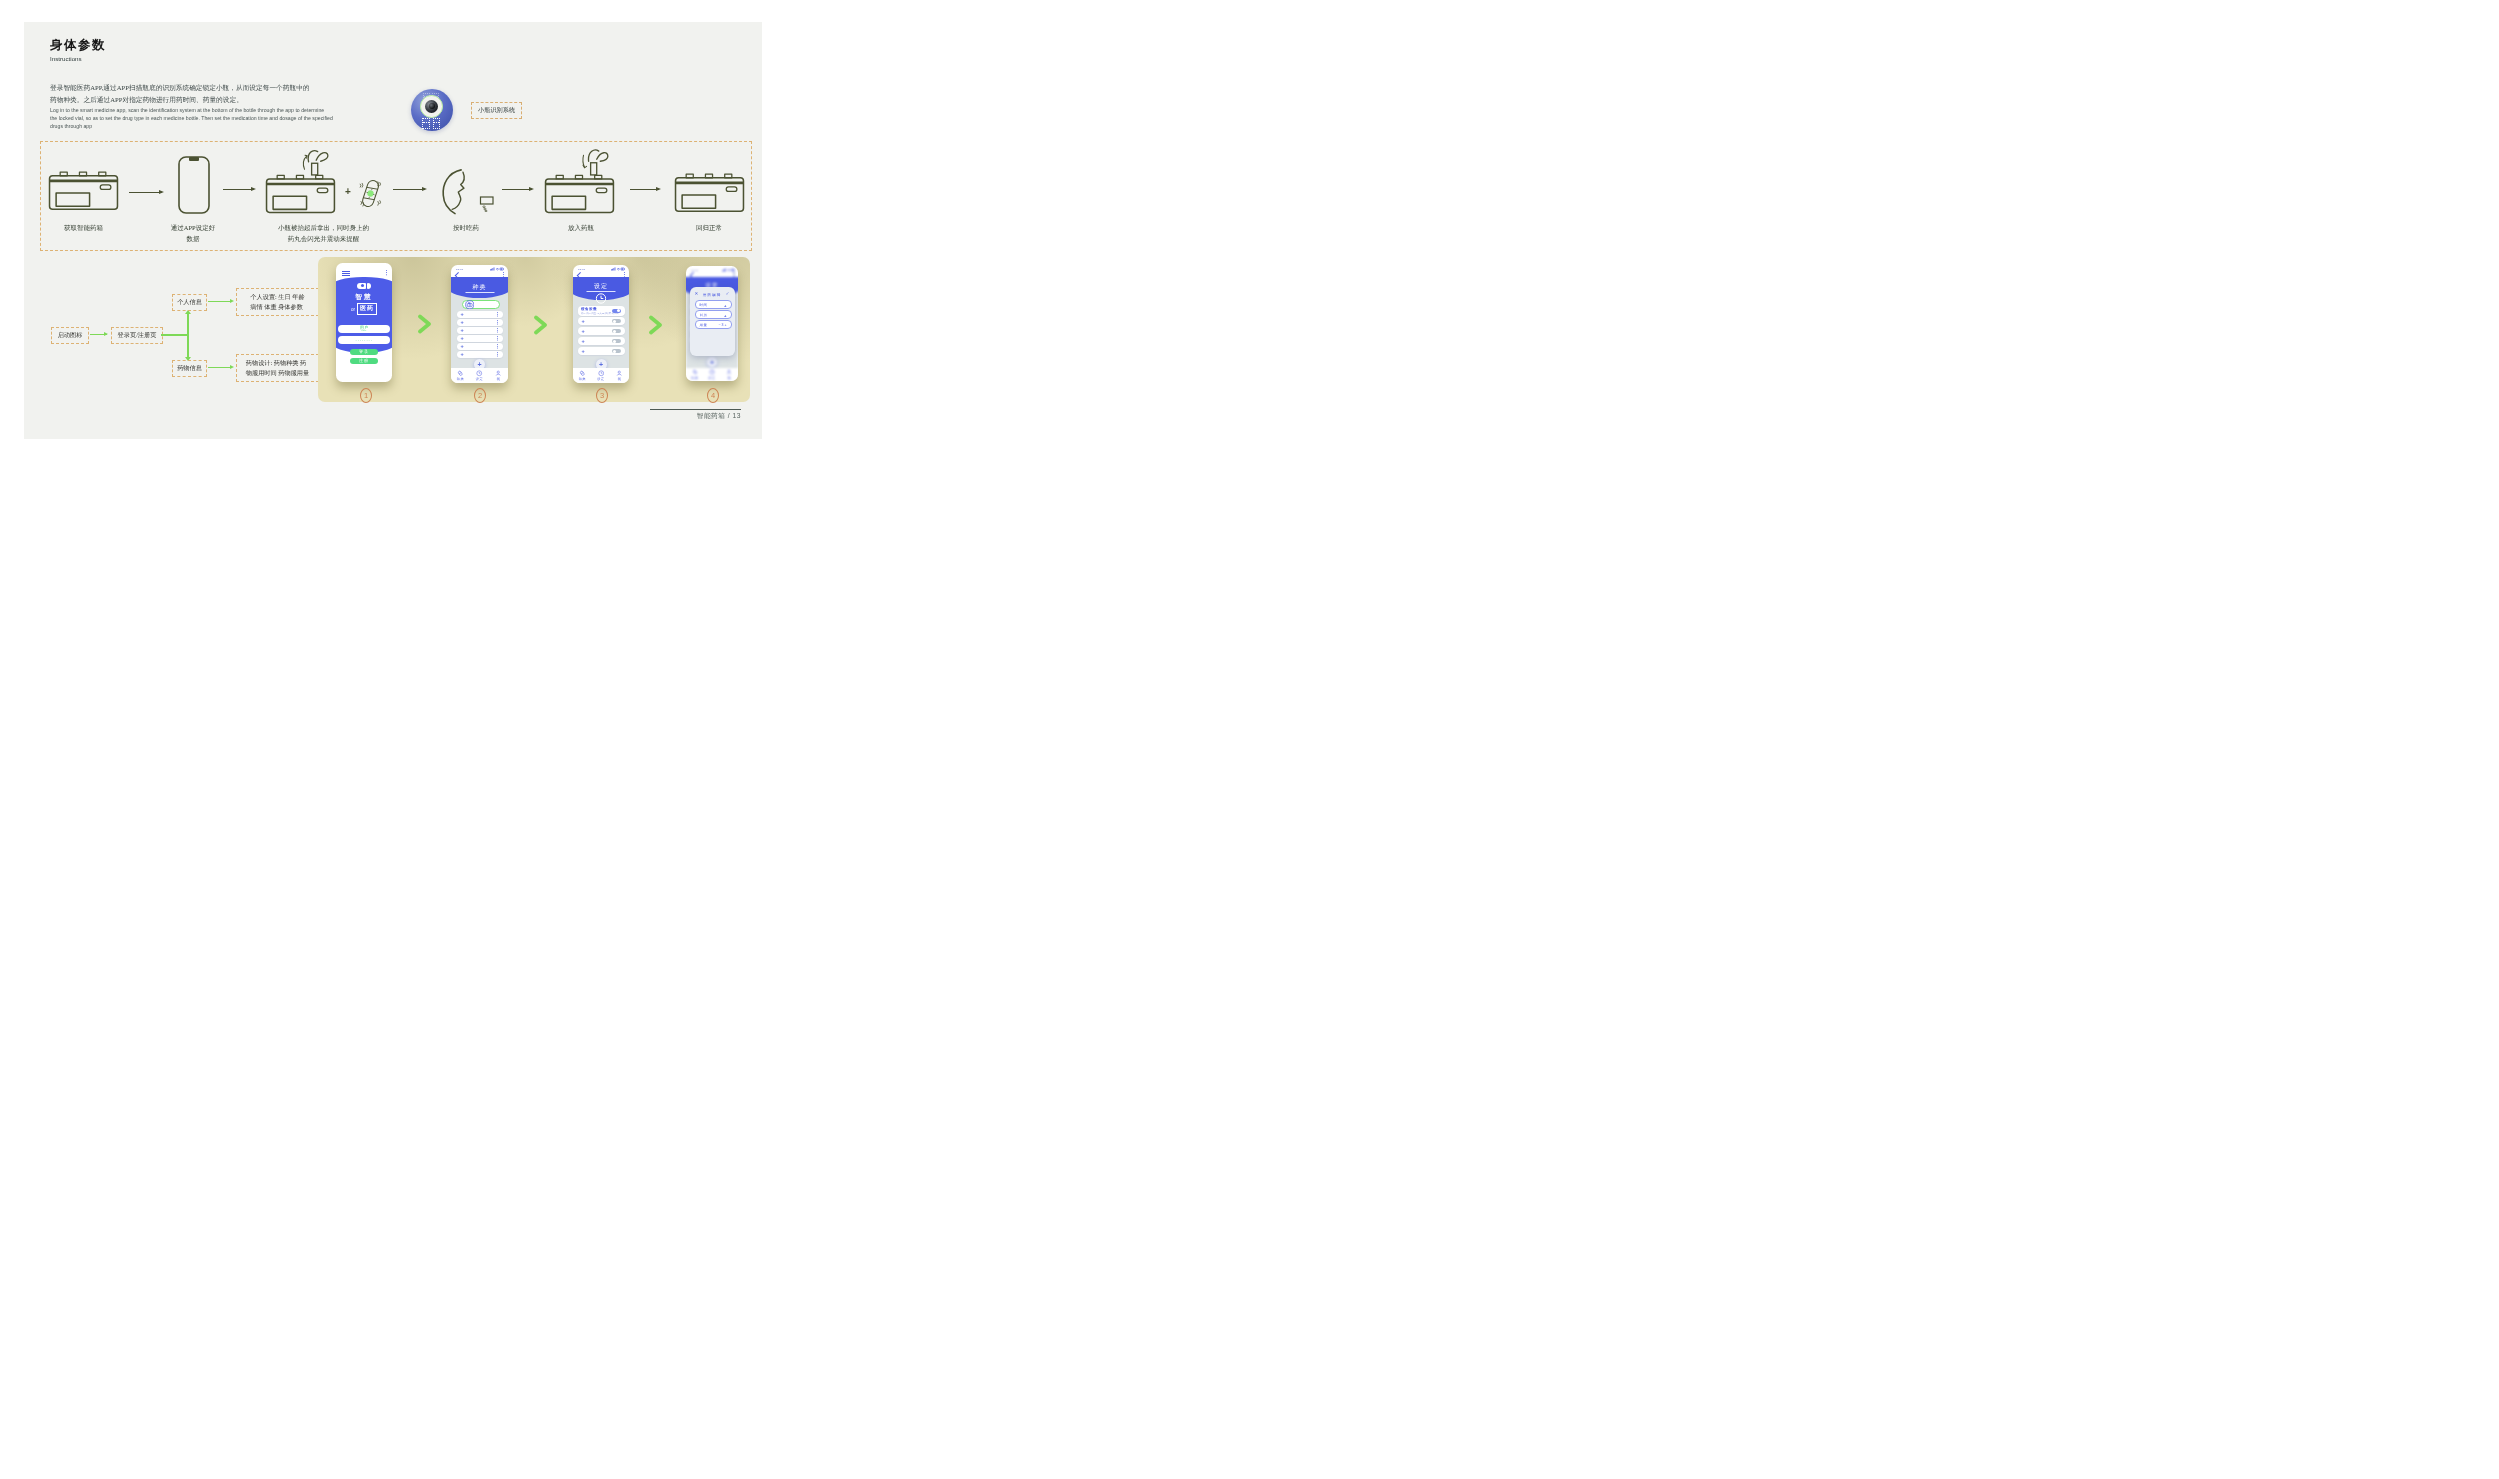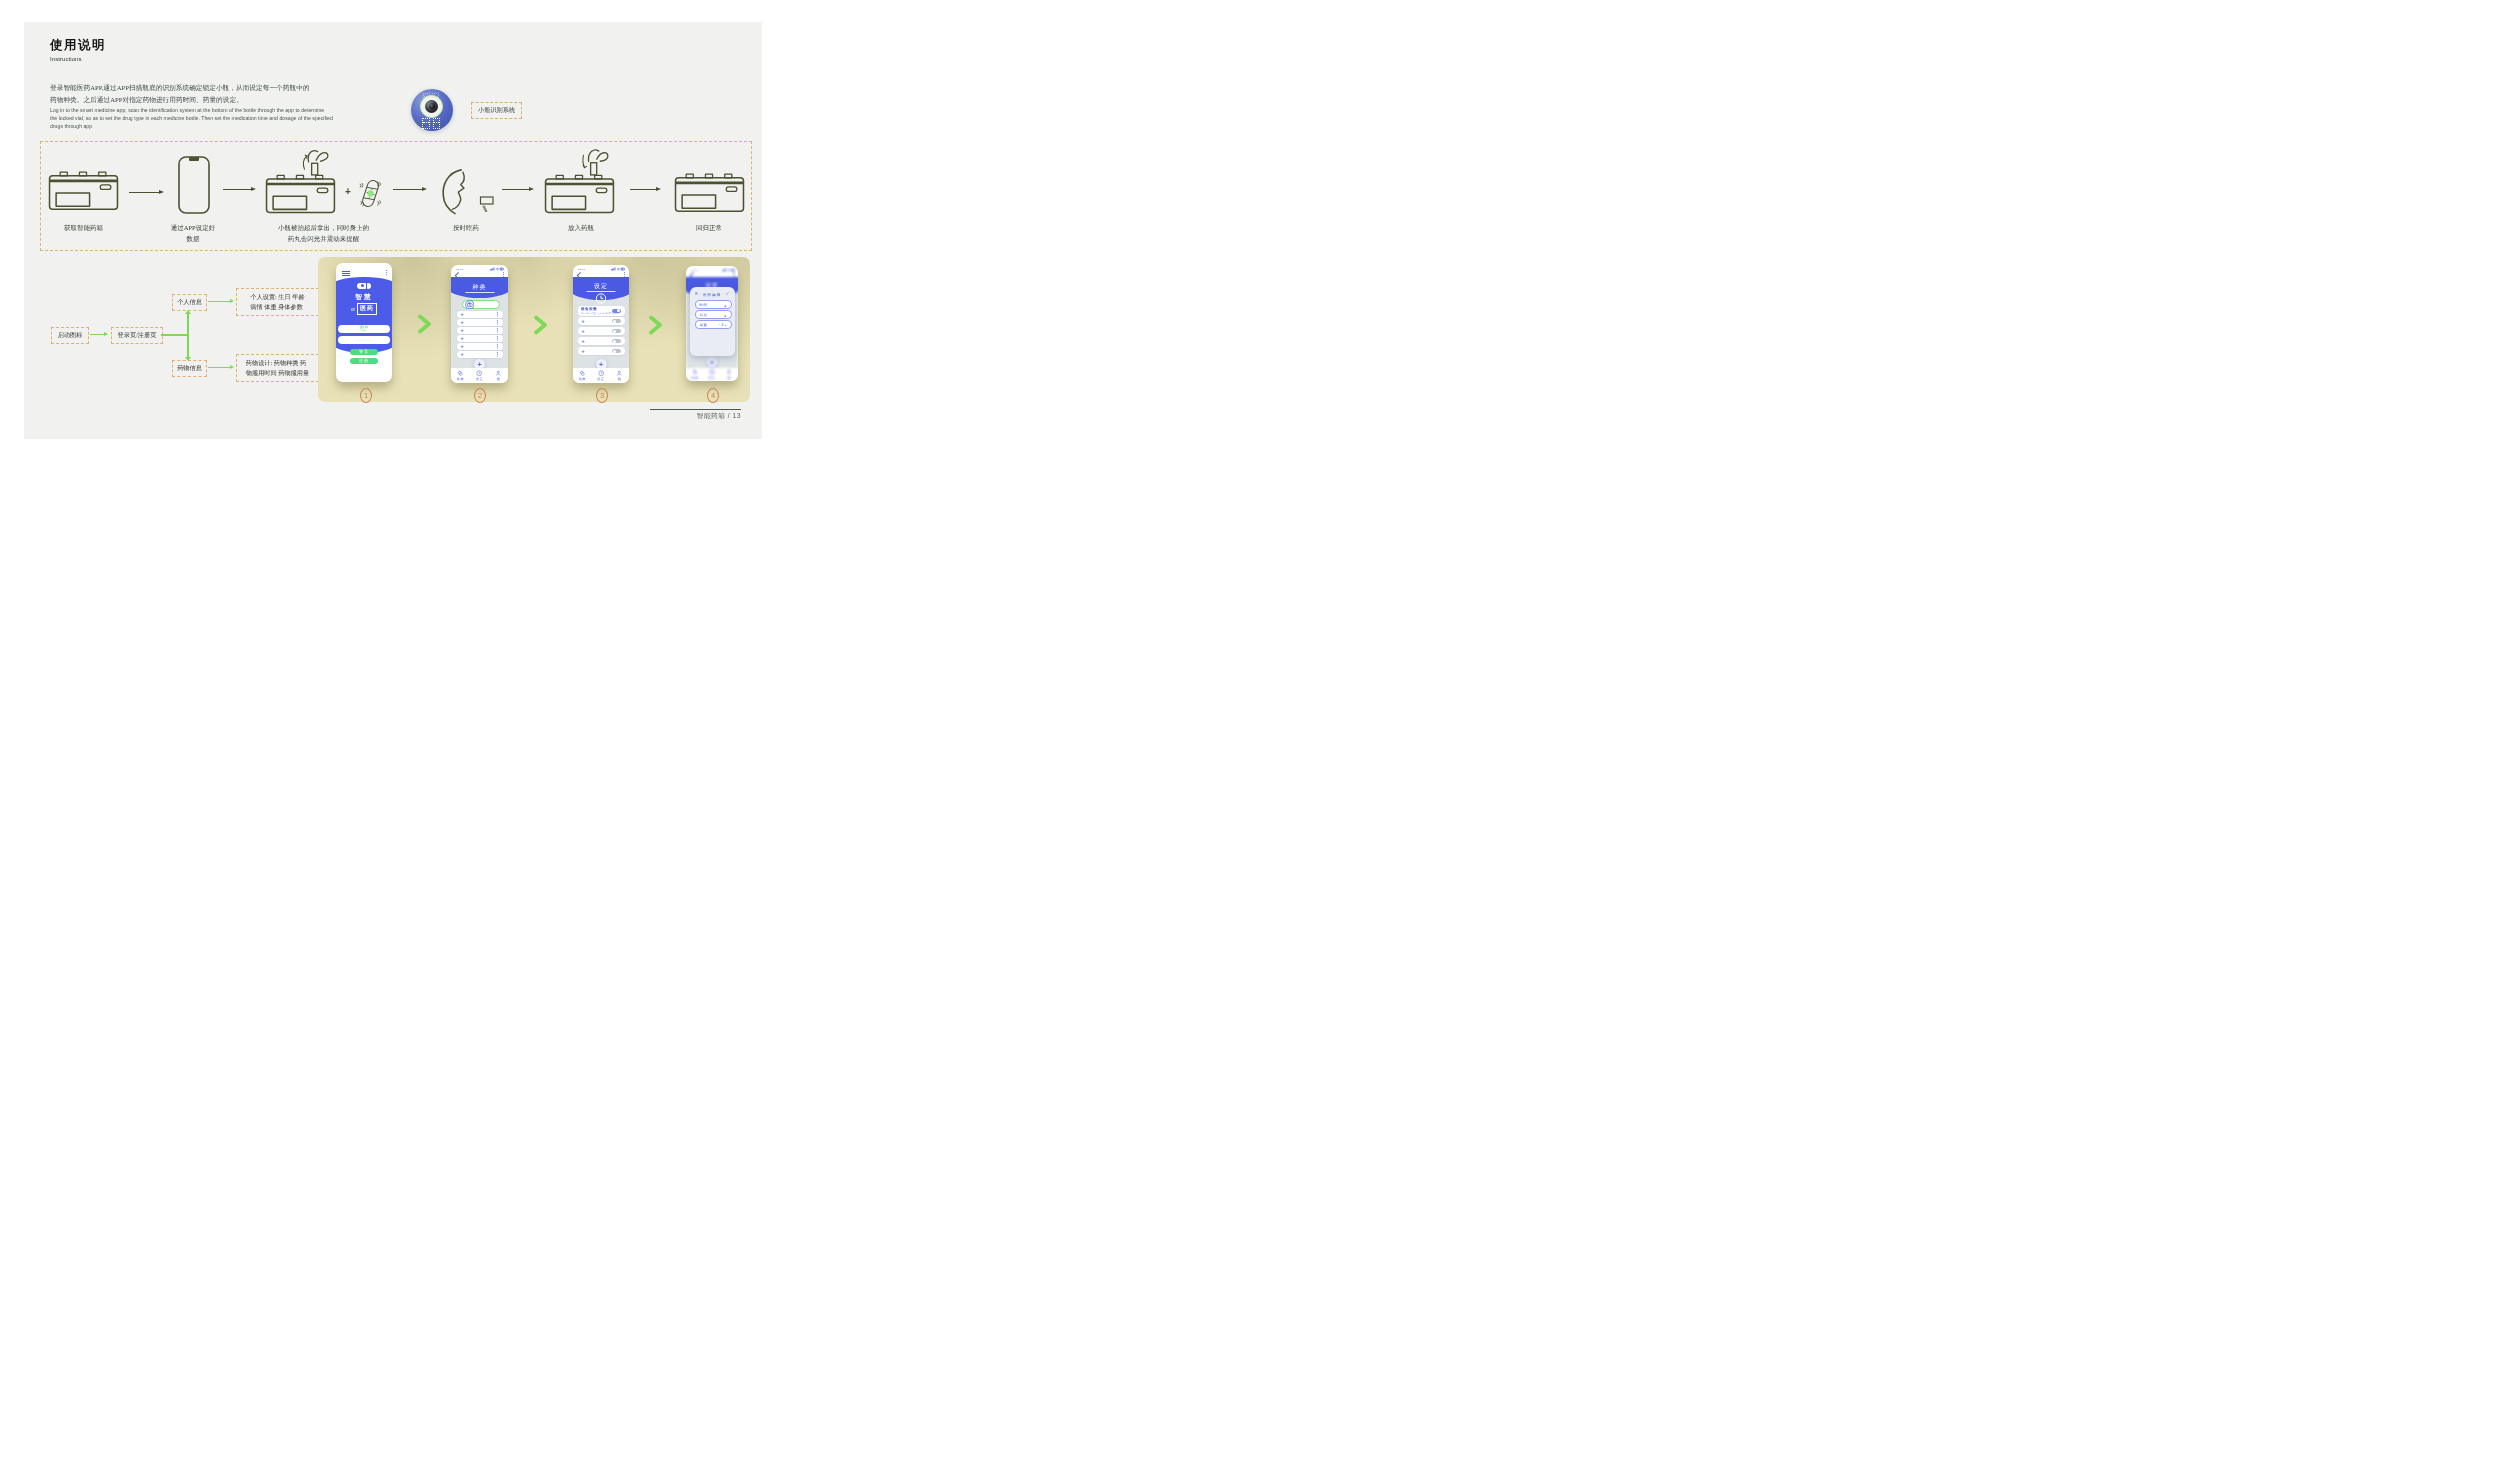--- a/index.html
+++ b/index.html
@@ -172,21 +172,21 @@
     </g>
     <g id="clockbig" stroke="#ffffff" fill="none" stroke-width="2">
       <circle cx="11" cy="11" r="9.4"></circle>
         <path d="M11,5.4 L11,11 L15.6,11"></path>
     </g>
   </defs>
 </svg>
 
 <div class="abs sheet"></div>
 
-<div class="abs page-title">使用说明</div>
+<div class="abs page-title">身体参数</div>
 <div class="abs page-sub">Instructions</div>
 <div class="abs intro-zh ml">登录智能医药APP,通过APP扫描瓶底的识别系统确定锁定小瓶，从而设定每一个药瓶中的
 药物种类。之后通过APP对指定药物进行用药时间、药量的设定。</div>
 <div class="abs intro-en ml">Log in to the smart medicine app, scan the identification system at the bottom of the bottle through the app to determine
 the locked vial, so as to set the drug type in each medicine bottle. Then set the medication time and dosage of the specified
 drugs through app</div>
 
 <div class="abs device">
   <div class="dig f" style="left:12px;top:3.5px"></div>
   <div class="dig f" style="left:21px;top:3.5px"></div>

